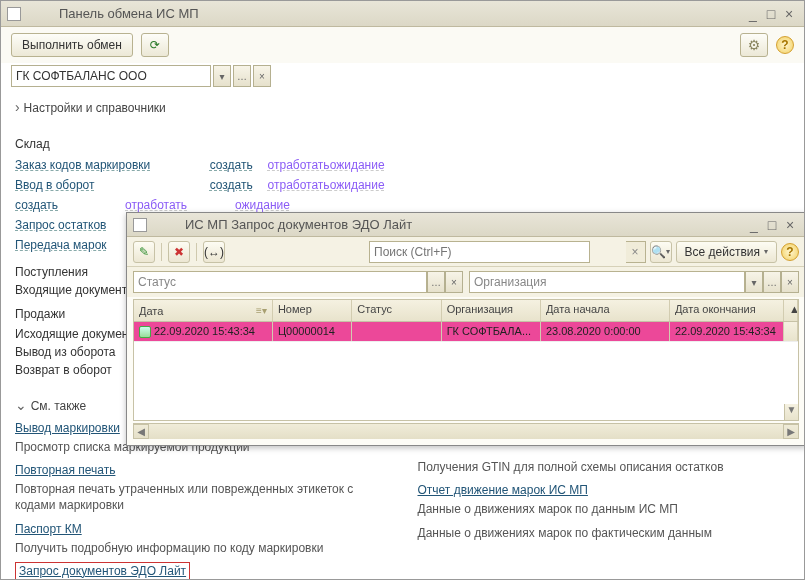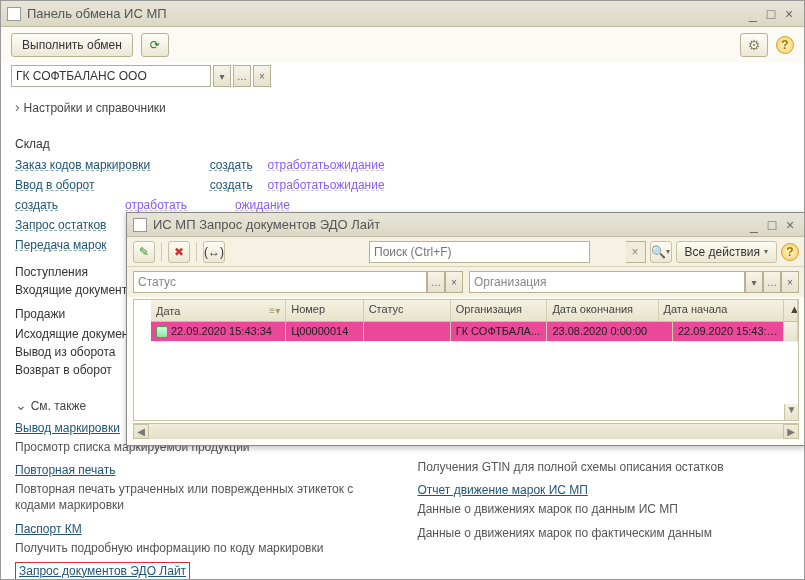--- a/index.html
+++ b/index.html
@@ -1,21 +1,21 @@
 <!DOCTYPE html>
 <html><head>
 <meta charset="utf-8">
 <style>
   * { box-sizing: border-box; margin: 0; padding: 0; font-family: Arial, sans-serif; }
   body { width: 805px; height: 580px; background: #fff; font-size: 12px; color: #333; position: relative; overflow: hidden; border: 1px solid #999; }
 
   
   .titlebar { height: 26px; background: linear-gradient(#e8e5d8,#dcd8c6); display: flex; align-items: center; padding: 0 6px; border-bottom: 1px solid #bfb99f; }
   .titlebar .doc-icon { width: 14px; height: 14px; border: 1px solid #999; background: #fff; margin-right: 6px; }
-  .titlebar .title { flex: 1; color: #555; font-size: 13px; }
+  .titlebar .title { flex: 1; color: #555; font-size: 13px; margin-left: 32px; }
   .titlebar .winbtn { width: 18px; text-align: center; color: #666; cursor: pointer; font-size: 14px; }
 
   .toolbar1 { height: 36px; display: flex; align-items: center; padding: 12px 10px; gap: 8px; background: #fbfaf4; }
   .btn { height: 24px; padding: 0 10px; background: linear-gradient(#fdfdf8,#ece8d6); border: 1px solid #b8b290; border-radius: 3px; display: inline-flex; align-items: center; gap: 4px; cursor: pointer; font-size: 12px; }
   .btn.icon-only { width: 28px; padding: 0; justify-content: center; }
   .toolbar1 .spacer { flex: 1; }
   .gear { color: #8a8560; font-size: 14px; }
   .help-circle { width: 18px; height: 18px; border: 1px solid #d4a030; border-radius: 50%; background: radial-gradient(#fff6d0,#f2cf60); color: #a67500; display: inline-flex; align-items: center; justify-content: center; font-weight: bold; font-size: 12px; }
 
   .orgrow { padding: 2px 10px 6px 10px; display: flex; align-items: center; gap: 2px; }
@@ -49,21 +49,21 @@
   .ctoolbar .sep { width: 1px; height: 18px; background: #cfc9ae; margin: 0 2px; }
   .search { flex: 1; display: flex; margin-left: 140px; gap: 36px; }
   .search input { flex: 1; height: 22px; border: 1px solid #b8b290; padding: 0 4px; font-size: 12px; color: #888; }
   .search .clr { width: 20px; height: 22px; border: 1px solid #b8b290; border-left: none; background: #f0ecd9; text-align: center; line-height: 20px; color: #888; cursor: pointer; }
   .dropbtn { height: 22px; padding: 0 8px; border: 1px solid #c7c2a6; border-radius: 3px; background: linear-gradient(#fdfcf3,#ece7d3); display: inline-flex; align-items: center; gap: 4px; cursor: pointer; }
 
   .filterrow { display: flex; gap: 6px; padding: 4px 6px; background: #f5f2e4; }
   .fcombo { flex: 1; display: flex; }
   .fcombo .fld { flex: 1; height: 22px; border: 1px solid #b8b290; background: #fff; padding: 0 4px; color: #888; display: flex; align-items: center; }
 
-  .grid { flex: 1; border: 1px solid #c7c2a6; margin: 2px 6px; background: #fff; display: flex; flex-direction: column; position: relative; padding-left: 17px; }
+  .grid { flex: 1; border: 1px solid #c7c2a6; margin: 2px 6px; background: #fff; display: flex; flex-direction: column; position: relative; }
   .ghdr { display: flex; background: linear-gradient(#f5f1e1,#e8e3cc); border-bottom: 1px solid #c7c2a6; height: 22px; }
   .gcell { border-right: 1px solid #d2ccb0; padding: 3px 5px; overflow: hidden; white-space: nowrap; text-overflow: ellipsis; font-size: 11px; color: #444; }
   .grow { display: flex; height: 20px; background: #ec4899; border-bottom: 1px solid #eee; }
   .grow .gcell { color: #222; }
   .c-date { width: 140px; } .c-num { width: 80px; } .c-stat { width: 90px; } .c-org { width: 100px; } .c-d1 { width: 130px; } .c-d2 { width: 115px; } .c-scr { width: 14px; background: linear-gradient(#f5f1e1,#e8e3cc); }
   .ghdr .c-date { display: flex; align-items: center; justify-content: space-between; }
   .sort-ic { color: #a89f70; font-size: 10px; }
 
   .gscroll { height: 16px; background: linear-gradient(#f0ecd9,#e4dfc7); border-top: 1px solid #c7c2a6; margin: 0 6px 6px 6px; display: flex; }
   .gscroll .arr { width: 16px; text-align: center; color: #777; border: 1px solid #c7c2a6; cursor: pointer; font-size: 10px; line-height: 14px; }
@@ -226,22 +226,22 @@
 
   <div class="grid">
     <div class="ghdr">
       <div class="gcell c-date">
           <span>Дата</span>
           <span class="sort-ic">≡▾</span>
         </div>
       <div class="gcell c-num">Номер</div>
       <div class="gcell c-stat">Статус</div>
       <div class="gcell c-org">Организация</div>
+      <div class="gcell c-d1">Дата начала</div>
       <div class="gcell c-d2">Дата окончания</div>
-      <div class="gcell c-d1">Дата начала</div>
       <div class="gcell c-scr">▲</div>
     </div>
     <div class="grow">
       <div class="gcell c-date"><span class="row-ic"></span><span>22.09.2020 15:43:34</span></div>
       <div class="gcell c-num">Ц00000014</div>
       <div class="gcell c-stat"></div>
       <div class="gcell c-org">ГК СОФТБАЛА...</div>
       <div class="gcell c-d1">23.08.2020 0:00:00</div>
       <div class="gcell c-d2">22.09.2020 15:43:34</div>
       <div class="gcell c-scr"></div>

